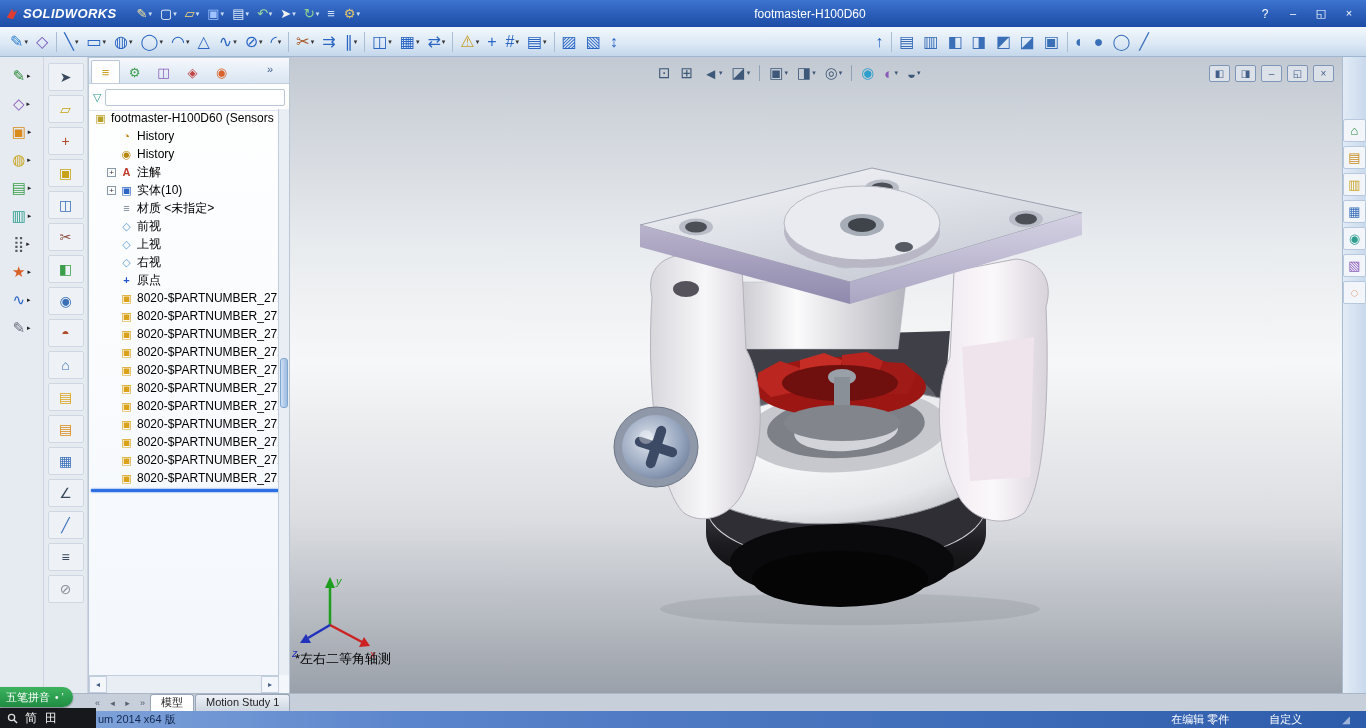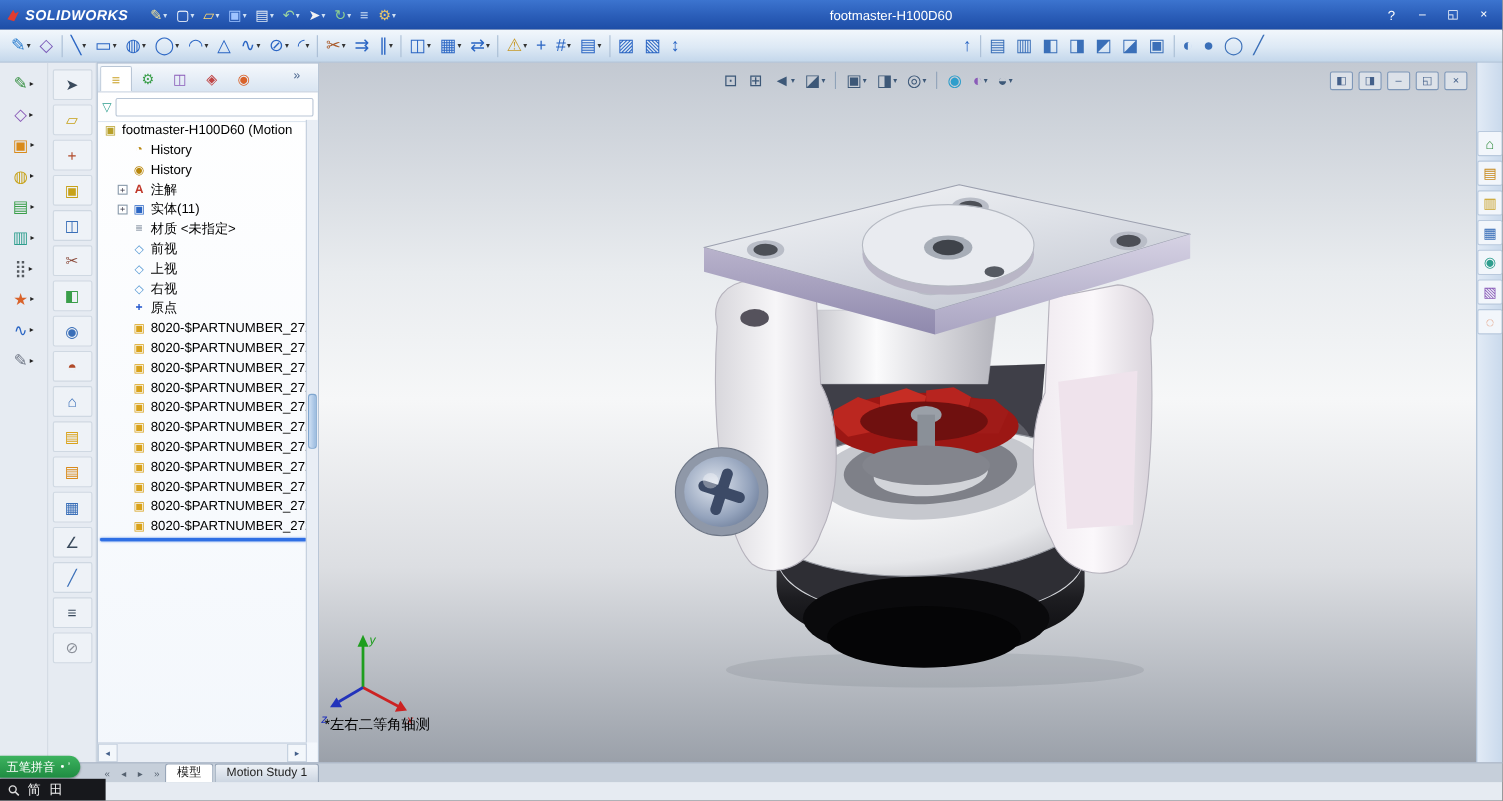--- a/index.html
+++ b/index.html
@@ -569,21 +569,21 @@
         </div>
       </div>
     <span class="fmexpand" style="position:absolute;right:10px;top:5px;">»</span>
     <div class="fmfilter">
       <span class="funnel">▽</span>
       <input class="filterinput" style="">
     </div>
     <div class="fmtree">
       <div class="trow root">
         <span class="ticon" style="color:#b8a02a;">▣</span>
-        <span class="tlabel">footmaster-H100D60 (Motion</span>
+        <span class="tlabel">footmaster-H100D60 (Sensors</span>
       </div>
       <div>
 
           <div class="trow child">
             <span class="plusbox"></span>
             <span class="ticon" style="color: rgb(184, 134, 11);">◔</span>
             <span class="tlabel">History</span>
           </div>
 
           <div class="trow child">
@@ -594,21 +594,21 @@
 
           <div class="trow child">
             <span class="plusbox">+</span>
             <span class="ticon" style="color: rgb(192, 57, 43);">A</span>
             <span class="tlabel">注解</span>
           </div>
 
           <div class="trow child">
             <span class="plusbox">+</span>
             <span class="ticon" style="color: rgb(43, 102, 196);">▣</span>
-            <span class="tlabel">实体(11)</span>
+            <span class="tlabel">实体(10)</span>
           </div>
 
           <div class="trow child">
             <span class="plusbox"></span>
             <span class="ticon" style="color: rgb(106, 122, 140);">≡</span>
             <span class="tlabel">材质 &lt;未指定&gt;</span>
           </div>
 
           <div class="trow child">
             <span class="plusbox"></span>
@@ -959,20 +959,28 @@
         <div class="tab active">
           <span>模型</span>
         </div>
 
         <div class="tab">
           <span>Motion Study 1</span>
         </div>
       </div>
   </div>
 
+  <div class="statusbar">
+    <span class="st-version">um 2014 x64 版</span>
+    <div class="st-right">
+      <span>在编辑 零件</span>
+      <span>自定义</span>
+      <span class="grip">◢</span>
+    </div>
+  </div>
 
   <div class="imepill">
     <span>五笔拼音</span>
     <span style="display:flex;gap:3px;font-size:10px;">
 
     <span>•</span>
         <span>’</span>
       </span>
   </div>
   <div class="imebar">

